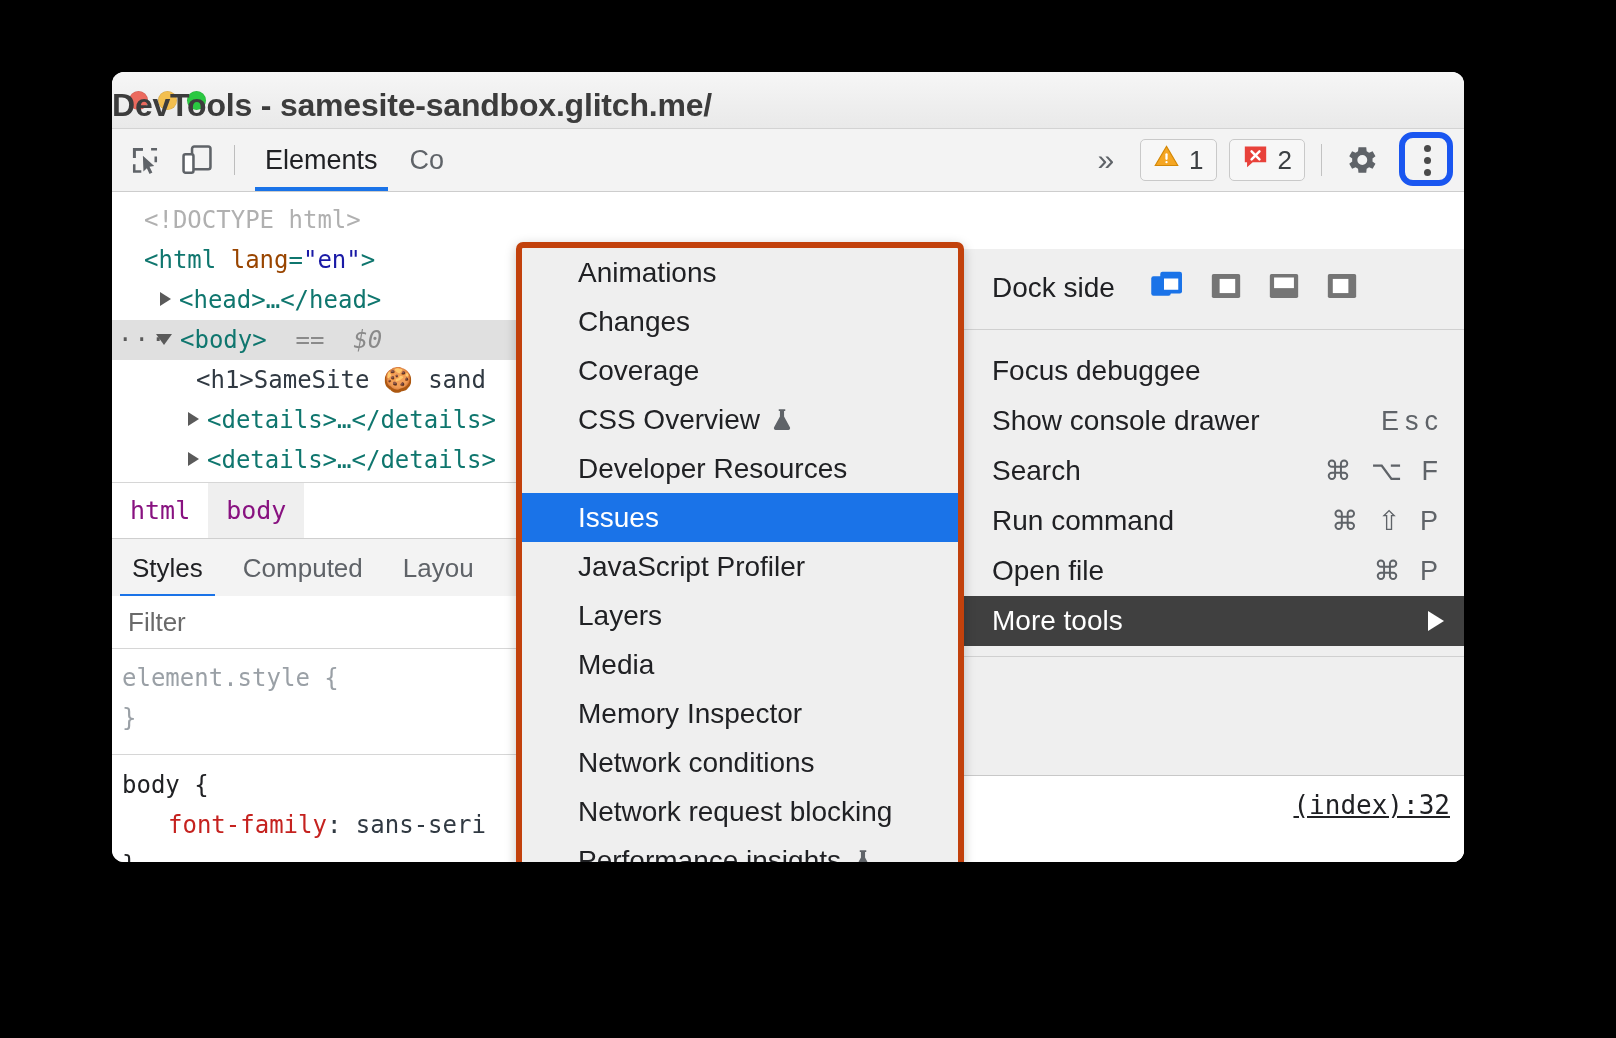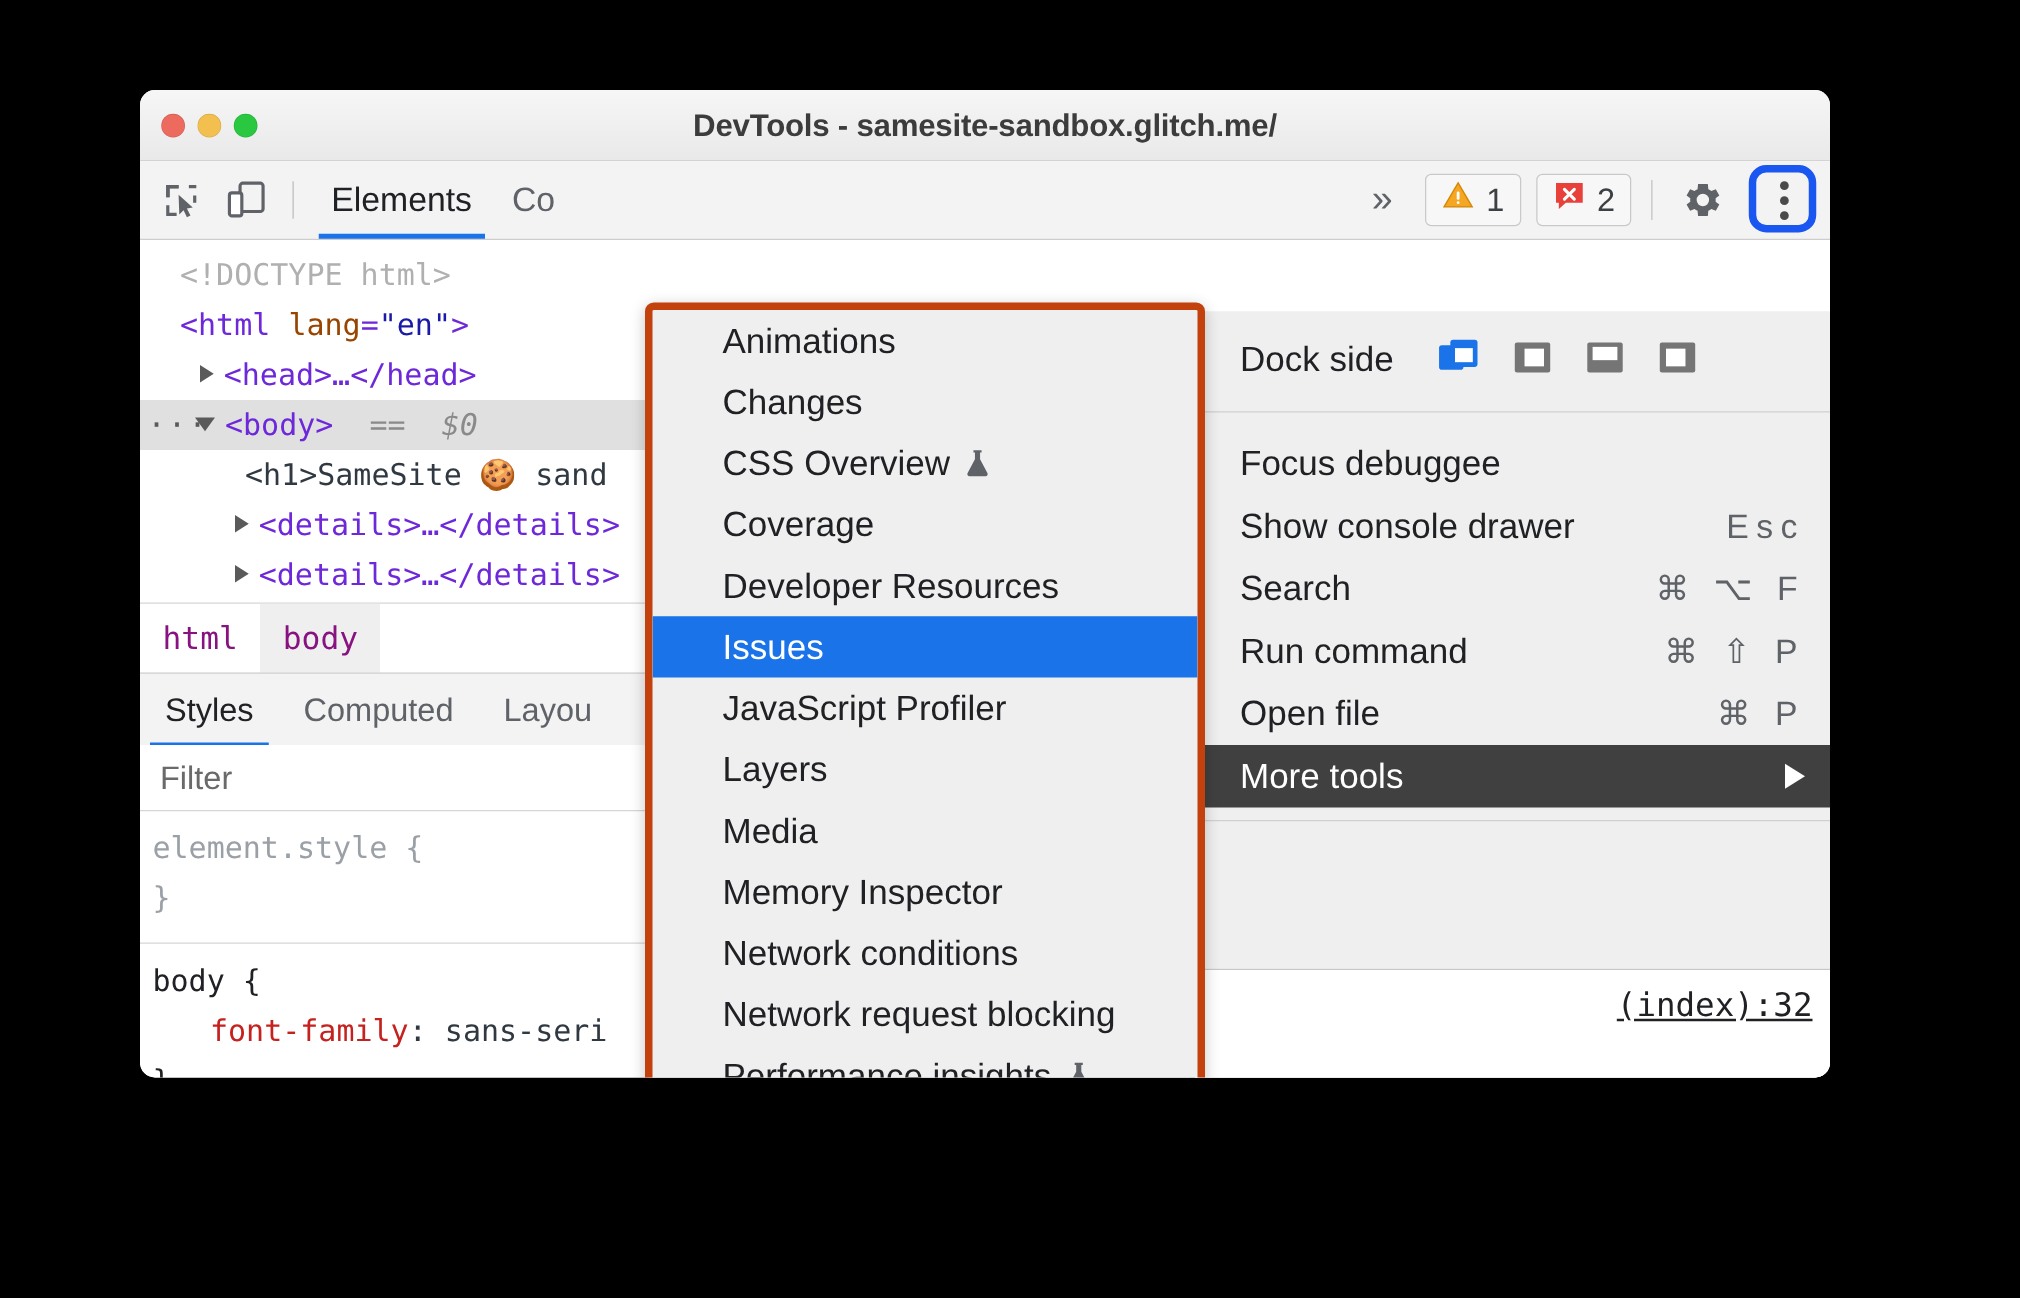--- a/index.html
+++ b/index.html
@@ -46,22 +46,22 @@
     display: flex;
     gap: 10px;
   }
   .dot { width: 19px; height: 19px; border-radius: 50%; }
   .dot.red    { background: #ec6a5e; box-shadow: inset 0 0 0 0.5px rgba(0,0,0,.12); }
   .dot.yellow { background: #f3bf4f; box-shadow: inset 0 0 0 0.5px rgba(0,0,0,.12); }
   .dot.green  { background: #2ac841; box-shadow: inset 0 0 0 0.5px rgba(0,0,0,.12); }
   .window-title {
     position: absolute;
     left: 0; right: 0; top: 15px;
-    text-align: center;
-    font-size: 25px;
+    text-align: left;
+    font-size: 32px;
     font-weight: bold;
     color: #3c3c3c;
     letter-spacing: -0.2px;
   }
 
   
   .toolbar {
     position: relative;
     height: 62px;
     background: #f3f3f3;
@@ -180,21 +180,21 @@
     border-left: 8px solid transparent;
     border-right: 8px solid transparent;
     border-top: 11px solid #5a5a5a;
     border-bottom: 0;
     vertical-align: 3px;
   }
   .ellipsis-btn {
     position: absolute; left: 6px; top: 0;
     color: #5a5a5a; letter-spacing: 2px;
   }
-  .tag { color: #6d28d9; margin-top: 24px; }
+  .tag { color: #0f766e; margin-top: 24px; }
   .attr { color: #994500; }
   .val { color: #1a1aa6; }
   .doctype { color: #b0b0b0; }
   .text-node { color: #303942; }
   .eq { color: #8a8a8a; }
   .dollar { color: #8a8a8a; font-style: italic; }
 
   
   .crumbs {
     position: absolute;
@@ -558,31 +558,31 @@
       </div>
 
       <div class="submenu">
         <div class="sm-item">
             <span>Animations</span>
           </div>
         <div class="sm-item">
             <span>Changes</span>
           </div>
         <div class="sm-item">
+            <span>Coverage</span>
+          </div>
+        <div class="sm-item">
           <span>CSS Overview</span>
           <span class="flask">
             <svg width="26" height="26" viewBox="0 0 24 24">
                 <path fill="#5f6368" d="M9 2h6v1.6h-1.1v5.1l5.4 10.1a1.6 1.6 0 01-1.4 2.4H6.1a1.6 1.6 0 01-1.4-2.4l5.4-10.1V3.6H9V2z"></path>
               </svg>
           </span>
         </div>
         <div class="sm-item">
-            <span>Coverage</span>
-          </div>
-        <div class="sm-item">
             <span>Developer Resources</span>
           </div>
         <div class="sm-item highlight">
             <span>Issues</span>
           </div>
         <div class="sm-item">
             <span>JavaScript Profiler</span>
           </div>
         <div class="sm-item">
             <span>Layers</span>

